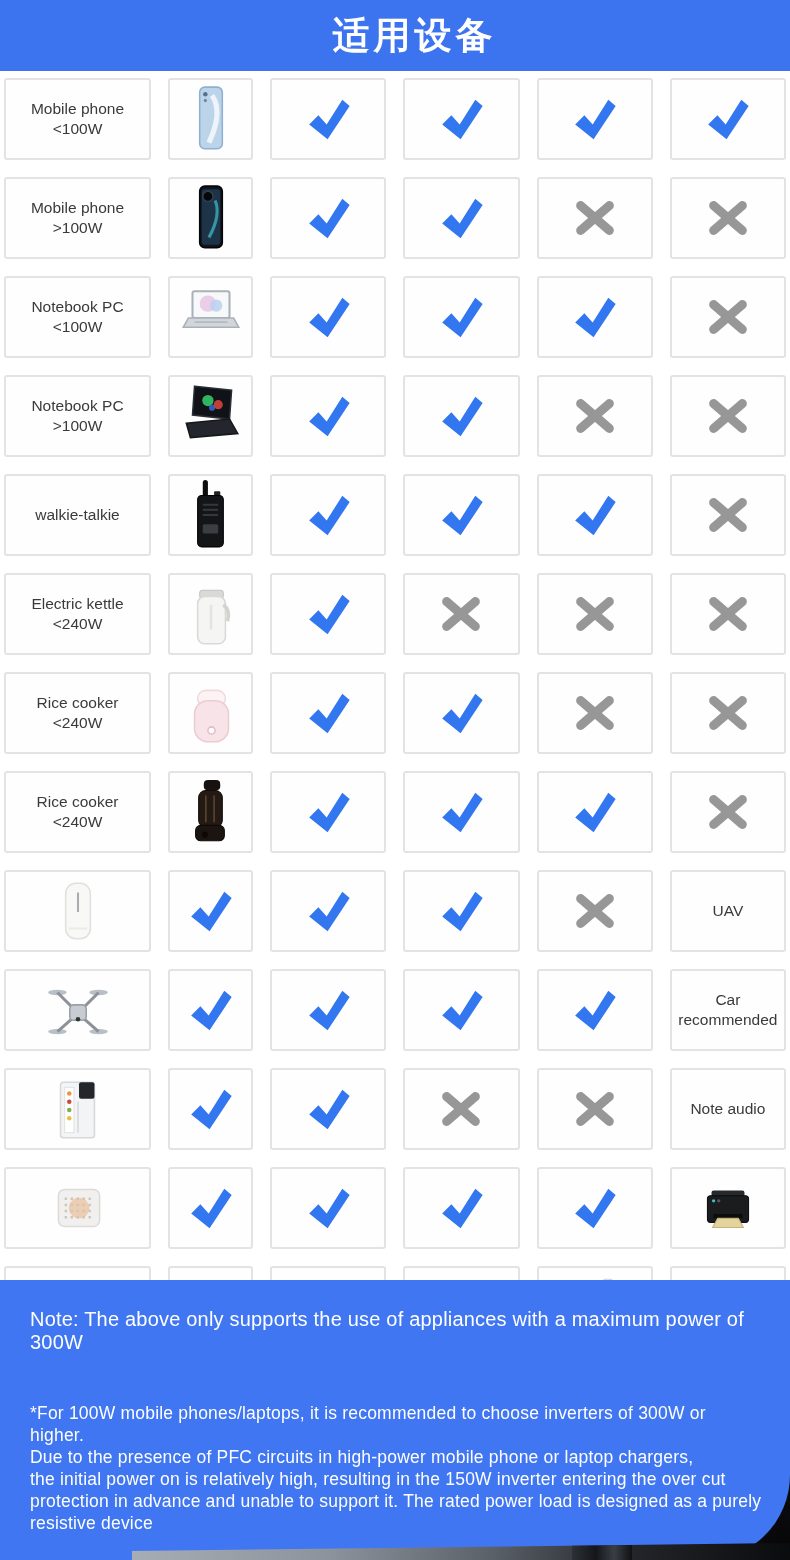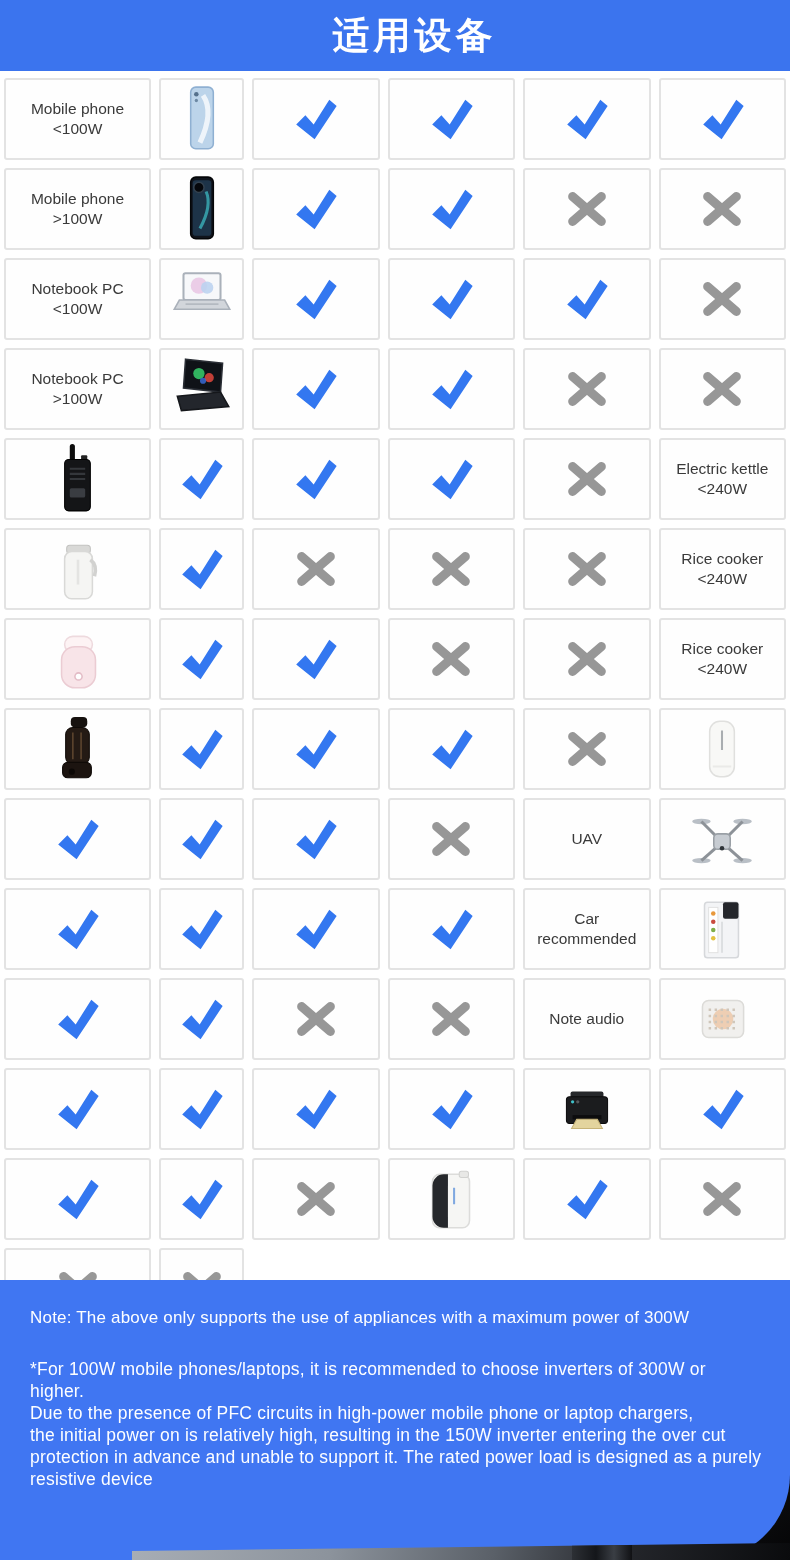--- a/index.html
+++ b/index.html
@@ -16,21 +16,21 @@
     display: flex; align-items: center; justify-content: center;
   }
   .header .title {
     color: #ffffff; font-size: 37px; font-weight: bold; letter-spacing: 4px; margin-left: 39px;
   }
   
   .grid {
     display: grid;
     grid-template-columns: 147px 85px repeat(4, 1fr);
     grid-auto-rows: 82px;
-    gap: 8px;
+    gap: 17px;
     padding: 7px 4px 2px 4px;
     background: #ffffff;
   }
   .cell {
     background: #fefefe;
     border: 2px solid #e3e3e3;
     border-radius: 3px;
     display: flex; align-items: center; justify-content: center;
     overflow: hidden;
   }
@@ -52,21 +52,21 @@
     background: linear-gradient(135deg, #3a3e44 0%, #101114 45%, #050506 100%);
   }
   .note-panel {
     position: absolute; inset: 0;
     background: var(--note-bg, #4076f2);
     border-bottom-right-radius: 85px;
     padding: 28px 26px 0 30px;
     color: #fdfeff;
     z-index: 2;
   }
-  .note-headline { font-size: 17px; margin-bottom: 30px; letter-spacing: 0.2px; }
+  .note-headline { font-size: 20px; margin-bottom: 48px; letter-spacing: 0.2px; }
   .note-body { font-size: 17.5px; line-height: 22px; white-space: pre-line; letter-spacing: 0.2px; }
   .photo-strip {
     position: absolute; left: 132px; right: 0; bottom: 0; height: 17px;
     background: linear-gradient(100deg, #a7adb5 0%, #8c939c 30%, #5a6068 55%, #24262b 75%, #0a0b0d 100%);
     transform: skewY(-0.7deg); transform-origin: right bottom;
     z-index: 3;
   }
   .photo-strip .vent {
     position: absolute; left: 440px; top: 0; width: 60px; height: 100%;
     background: linear-gradient(90deg, #2d3035, #14161a 40%, #3a3e44 70%, #101114);
@@ -200,20 +200,21 @@
     <line x1="7" y1="6" x2="37" y2="32" stroke="currentColor" stroke-width="9.5" stroke-linecap="round"></line>
     <line x1="37" y1="6" x2="7" y2="32" stroke="currentColor" stroke-width="9.5" stroke-linecap="round"></line>
   </svg>
     </div>
     <div class="cell mark cross" style="color: rgb(151, 151, 151);">
       <svg viewBox="0 0 44 38" xmlns="http://www.w3.org/2000/svg">
     <line x1="7" y1="6" x2="37" y2="32" stroke="currentColor" stroke-width="9.5" stroke-linecap="round"></line>
     <line x1="37" y1="6" x2="7" y2="32" stroke="currentColor" stroke-width="9.5" stroke-linecap="round"></line>
   </svg>
     </div>
+    <div class="cell label">walkie-talkie</div>
     <div class="cell device-icon">
       <svg viewBox="0 0 60 70" xmlns="http://www.w3.org/2000/svg">
     <rect x="22" y="1" width="5" height="18" rx="2.5" fill="#0d0d0d"></rect>
     <rect x="33" y="12" width="6" height="5" rx="1" fill="#222"></rect>
     <rect x="17" y="16" width="25" height="50" rx="4" fill="#141517" stroke="#000" stroke-width="1"></rect>
     <line x1="22" y1="25" x2="37" y2="25" stroke="#34373b" stroke-width="2"></line>
     <line x1="22" y1="30" x2="37" y2="30" stroke="#34373b" stroke-width="2"></line>
     <line x1="22" y1="35" x2="37" y2="35" stroke="#34373b" stroke-width="2"></line>
     <rect x="22" y="44" width="15" height="9" rx="1.5" fill="#3a3d42"></rect>
   </svg>

